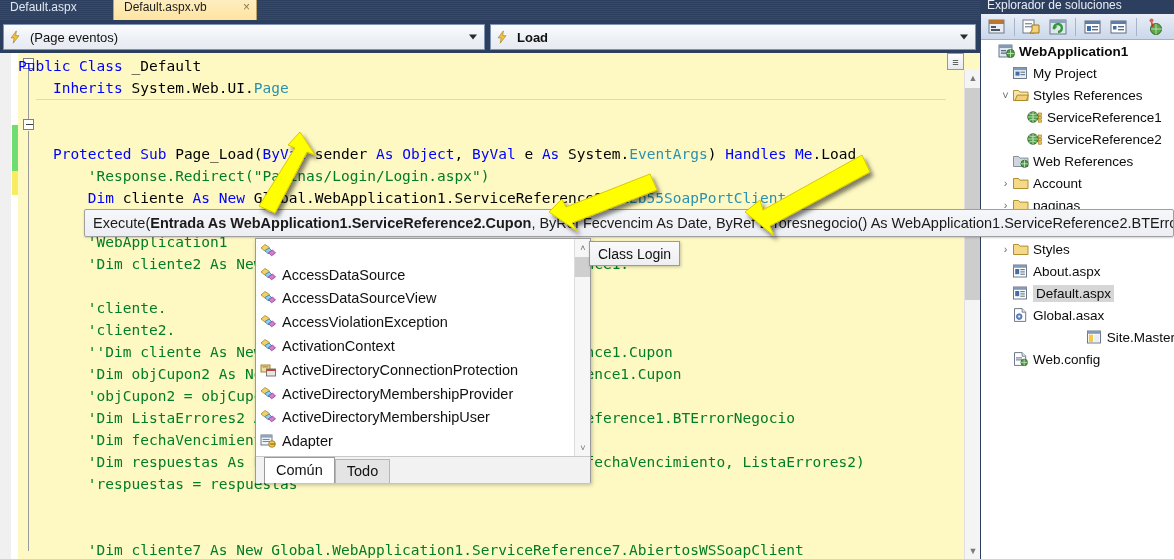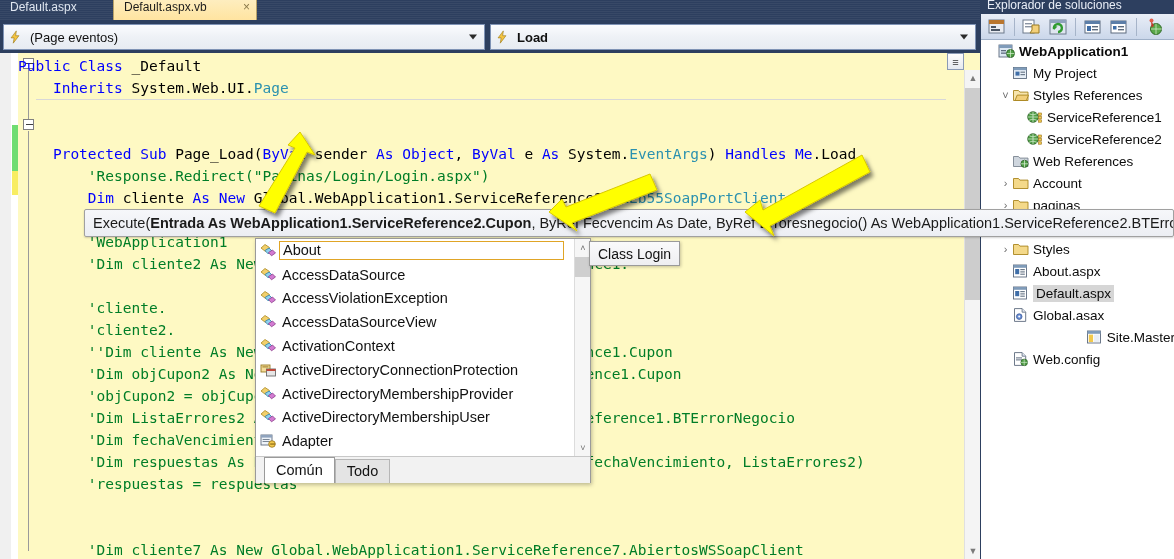--- a/index.html
+++ b/index.html
@@ -382,45 +382,44 @@
   </div>
 
   <div class="intelli">
     <div class="intelli-list" id="intelli-list">
       <div class="ii-row selected">
           <span class="ii-icon"><svg width="17" height="16" viewBox="0 0 17 16">
               <polygon points="1,5 5,1.5 9.5,4.5 5.5,8.5" fill="#f2d06b" stroke="#a9881f" stroke-width="0.8"></polygon>
               <polygon points="5,7.5 9,5 12,8 8,10.8" fill="#8fd0ef" stroke="#2b7fa8" stroke-width="0.8"></polygon>
               <polygon points="8.5,9.5 12.5,7 15.5,10 11.5,12.8" fill="#d37ad2" stroke="#8b3f8b" stroke-width="0.8"></polygon>
             </svg></span>
-          <span class="txt">About</span>
         </div>
         <div class="ii-row">
           <span class="ii-icon"><svg width="17" height="16" viewBox="0 0 17 16">
               <polygon points="1,5 5,1.5 9.5,4.5 5.5,8.5" fill="#f2d06b" stroke="#a9881f" stroke-width="0.8"></polygon>
               <polygon points="5,7.5 9,5 12,8 8,10.8" fill="#8fd0ef" stroke="#2b7fa8" stroke-width="0.8"></polygon>
               <polygon points="8.5,9.5 12.5,7 15.5,10 11.5,12.8" fill="#d37ad2" stroke="#8b3f8b" stroke-width="0.8"></polygon>
             </svg></span>
           <span class="txt">AccessDataSource</span>
         </div>
         <div class="ii-row">
           <span class="ii-icon"><svg width="17" height="16" viewBox="0 0 17 16">
               <polygon points="1,5 5,1.5 9.5,4.5 5.5,8.5" fill="#f2d06b" stroke="#a9881f" stroke-width="0.8"></polygon>
               <polygon points="5,7.5 9,5 12,8 8,10.8" fill="#8fd0ef" stroke="#2b7fa8" stroke-width="0.8"></polygon>
               <polygon points="8.5,9.5 12.5,7 15.5,10 11.5,12.8" fill="#d37ad2" stroke="#8b3f8b" stroke-width="0.8"></polygon>
             </svg></span>
-          <span class="txt">AccessViolationException</span>
+          <span class="txt">AccessDataSourceView</span>
         </div>
         <div class="ii-row">
           <span class="ii-icon"><svg width="17" height="16" viewBox="0 0 17 16">
               <polygon points="1,5 5,1.5 9.5,4.5 5.5,8.5" fill="#f2d06b" stroke="#a9881f" stroke-width="0.8"></polygon>
               <polygon points="5,7.5 9,5 12,8 8,10.8" fill="#8fd0ef" stroke="#2b7fa8" stroke-width="0.8"></polygon>
               <polygon points="8.5,9.5 12.5,7 15.5,10 11.5,12.8" fill="#d37ad2" stroke="#8b3f8b" stroke-width="0.8"></polygon>
             </svg></span>
-          <span class="txt">AccessDataSourceView</span>
+          <span class="txt">AccessViolationException</span>
         </div>
         <div class="ii-row">
           <span class="ii-icon"><svg width="17" height="16" viewBox="0 0 17 16">
               <polygon points="1,5 5,1.5 9.5,4.5 5.5,8.5" fill="#f2d06b" stroke="#a9881f" stroke-width="0.8"></polygon>
               <polygon points="5,7.5 9,5 12,8 8,10.8" fill="#8fd0ef" stroke="#2b7fa8" stroke-width="0.8"></polygon>
               <polygon points="8.5,9.5 12.5,7 15.5,10 11.5,12.8" fill="#d37ad2" stroke="#8b3f8b" stroke-width="0.8"></polygon>
             </svg></span>
           <span class="txt">ActivationContext</span>
         </div>
         <div class="ii-row">

